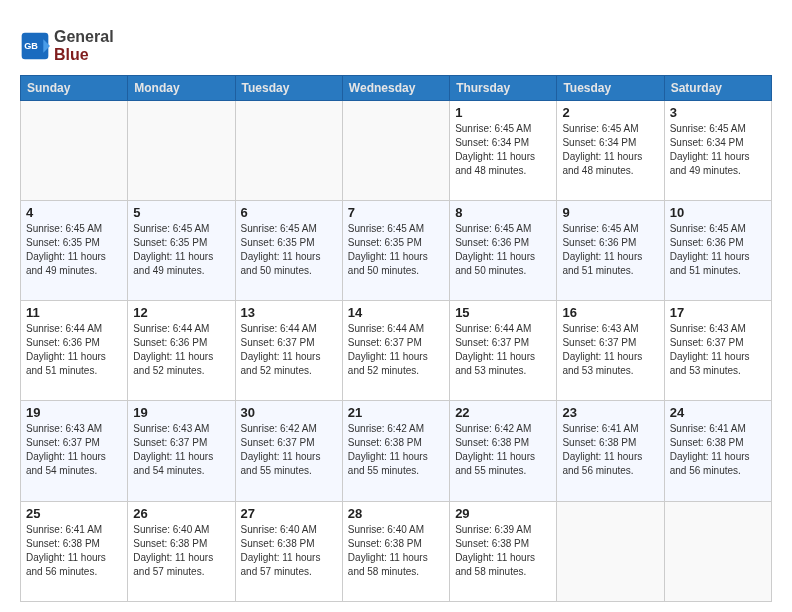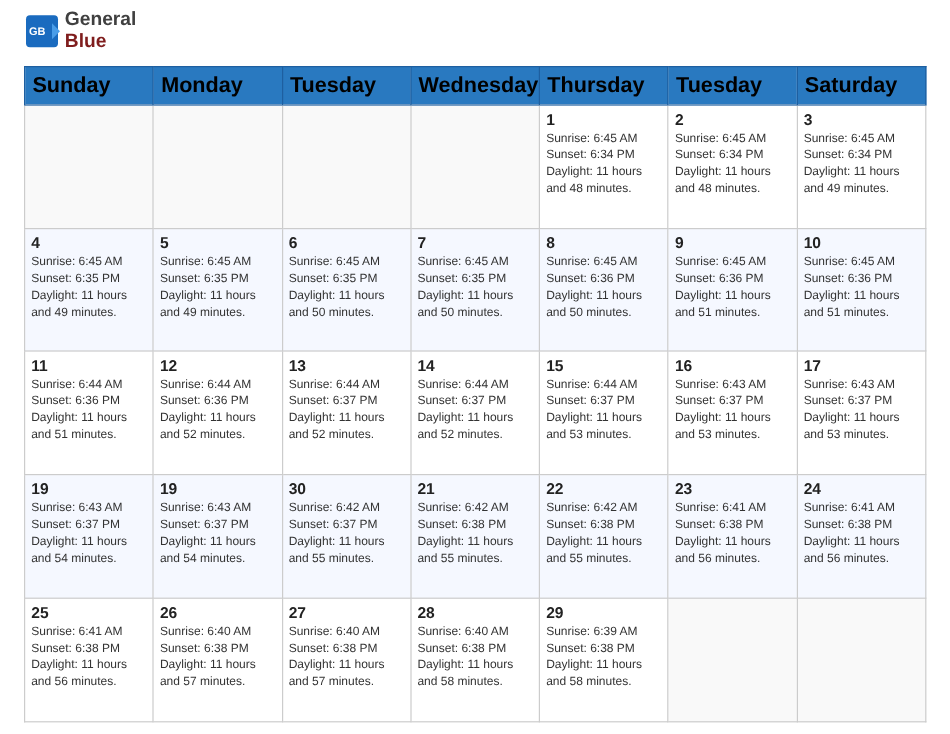--- a/index.html
+++ b/index.html
@@ -6,21 +6,21 @@
     body {
       font-family: Arial, sans-serif;
       background: #fff;
       width: 792px;
       height: 612px;
       overflow: hidden;
     }
     .page {
       width: 792px;
       height: 612px;
-      padding: 8px 20px 10px 20px;
+      padding: 28px 20px 10px 20px;
       display: flex;
       flex-direction: column;
     }
     .header {
       display: flex;
       justify-content: space-between;
       align-items: flex-start;
       margin-bottom: 10px;
     }
     .logo {
@@ -56,22 +56,22 @@
     }
     .calendar {
       flex: 1;
       border: 1px solid #ccc;
       border-collapse: collapse;
       width: 100%;
       table-layout: fixed;
     }
     .calendar th {
       background-color: #2979c0;
-      color: #000000;
-      font-size: 18px;
+      color: #e5e5e5;
+      font-size: 12px;
       font-weight: bold;
       padding: 5px 6px;
       border: 1px solid #1e5fa0;
       text-align: left;
     }
     .calendar td {
       border: 1px solid #ccc;
       vertical-align: top;
       padding: 4px 5px;
       font-size: 10px;

